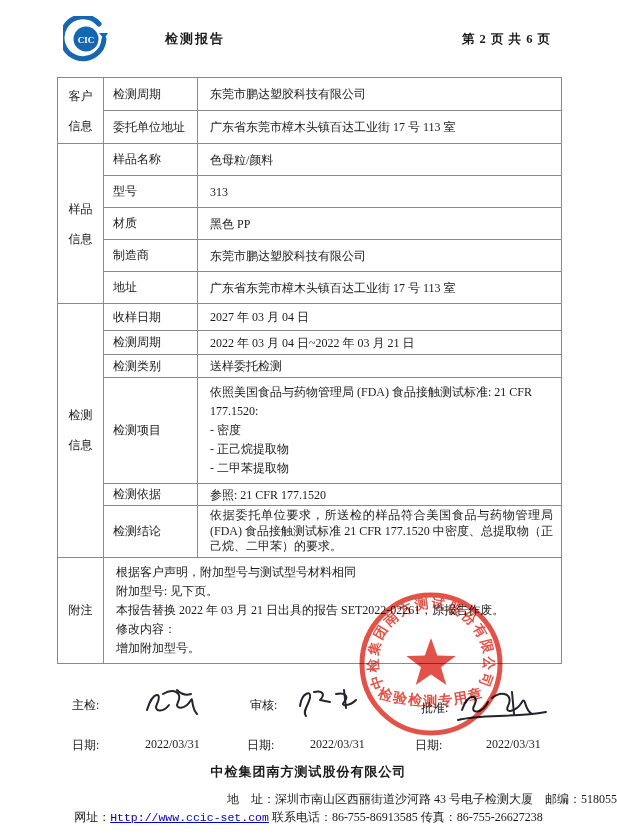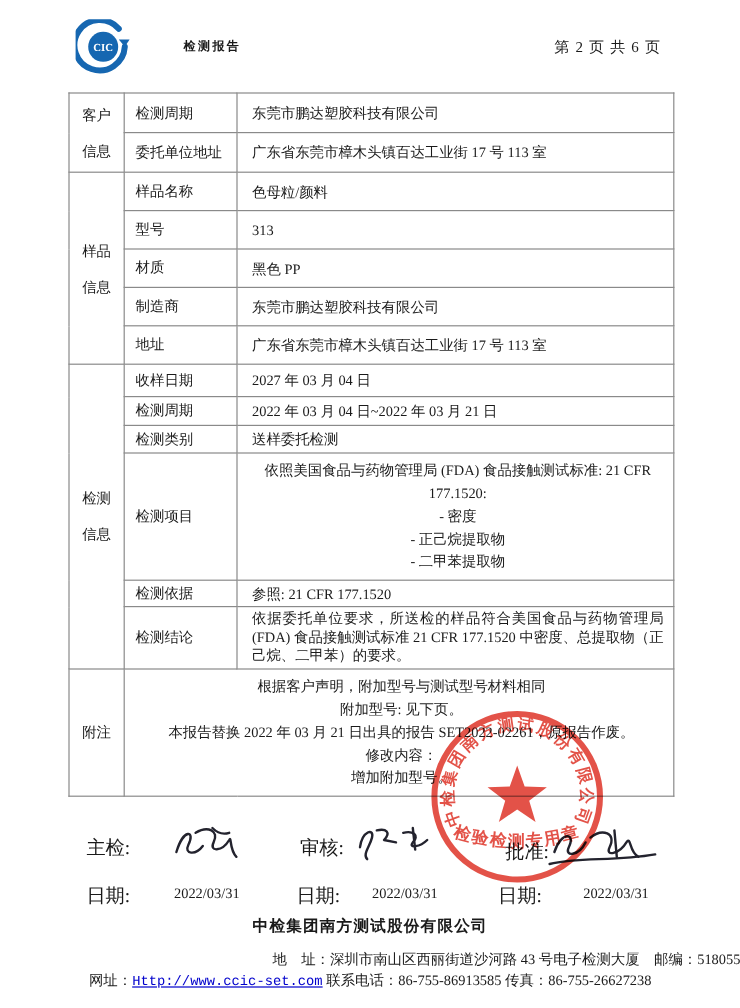--- a/index.html
+++ b/index.html
@@ -6,47 +6,47 @@
   html,body { background:#e9e9e9; }
   .page {
     position:relative; width:617px; height:840px; margin:0 auto;
     background:#ffffff; overflow:hidden; color:#1a1a1a;
     font-family:"Liberation Serif","DejaVu Serif",serif;
     font-size:12px;
   }
   
   .header { position:absolute; top:14px; left:57px; width:504px; height:50px; display:flex; align-items:center; }
   .logo-wrap { width:46px; height:46px; margin-left:6px; }
-  .report-title { font-weight:bold; font-size:10px; margin-left:44px; letter-spacing:2px; }
+  .report-title { font-weight:bold; font-size:13px; margin-left:56px; letter-spacing:2px; }
   .report-no { font-weight:bold; font-size:12.5px; margin-left:42px; white-space:nowrap; }
-  .page-info { font-weight:normal; font-size:12.5px; margin-left:auto; margin-right:10px; white-space:nowrap; letter-spacing:1px; }
+  .page-info { font-weight:bold; font-size:12.5px; margin-left:auto; margin-right:10px; white-space:nowrap; letter-spacing:1px; }
   
   table.report-table {
     position:absolute; top:77px; left:57px; width:504px;
     border-collapse:collapse; table-layout:fixed;
   }
   table.report-table { border:1.6px solid #6e6e6e; }
   .report-table td { border:1px solid #8a8a8a; font-size:12px; vertical-align:middle; }
   tr.sec-start td { border-top:1.8px solid #6e6e6e; }
   col.c1 { width:46px; } col.c2 { width:94px; } col.c3 { width:364px; }
   td.sec { text-align:center; font-size:12px; }
   td.sec div { line-height:30px;text-align:center; }
   td.lbl { padding-left:9px; }
   td.val { padding-left:12px; padding-right:8px; line-height:16px; }
   tr.h33 td { height:33px; } tr.h32 td { height:32px; }
   tr.h27 td { height:27px; } tr.h24 td { height:24px; }
   tr.h23 td { height:23px; } tr.h22 td { height:22px; }
   tr.h48 td { height:48px; } tr.h96 td { height:96px; }
   td.multiline { padding-top:5px; padding-bottom:5px; }
-  td.multiline div { line-height:19px;text-align:center; }
+  td.multiline div { line-height:19px; }
   td.conclusion { line-height:15.5px; text-align:justify; padding-top:2px; padding-bottom:2px; }
   td.notes div { line-height:19px; }
   
   .abs { position:absolute; white-space:nowrap; }
-  .sig-label { font-size:16px; }
+  .sig-label { font-size:12px; }
   .sig-svg { position:absolute; }
   .sig-svg path { fill:none; stroke:#23232e; stroke-width:2; stroke-linecap:round; stroke-linejoin:round; }
   
   .stamp { position:absolute; left:356px; top:589px; width:150px; height:150px; opacity:.88; mix-blend-mode:multiply; pointer-events:none; }
   
   .footer-company { position:absolute; top:763px; left:0; width:100%; text-align:center; font-weight:bold; font-size:13px; letter-spacing:1px; }
   .footer-line1 { position:absolute; top:791px; left:0; width:100%; text-align:right; font-size:12px; }
   .footer-line2 { position:absolute; top:809px; left:0; width:100%; text-align:center; font-size:12px; }
   .footer-link { color:#0000cc; text-decoration:underline; font-family:"Liberation Mono","DejaVu Sans Mono",monospace; font-size:11.5px; }
 </style>

